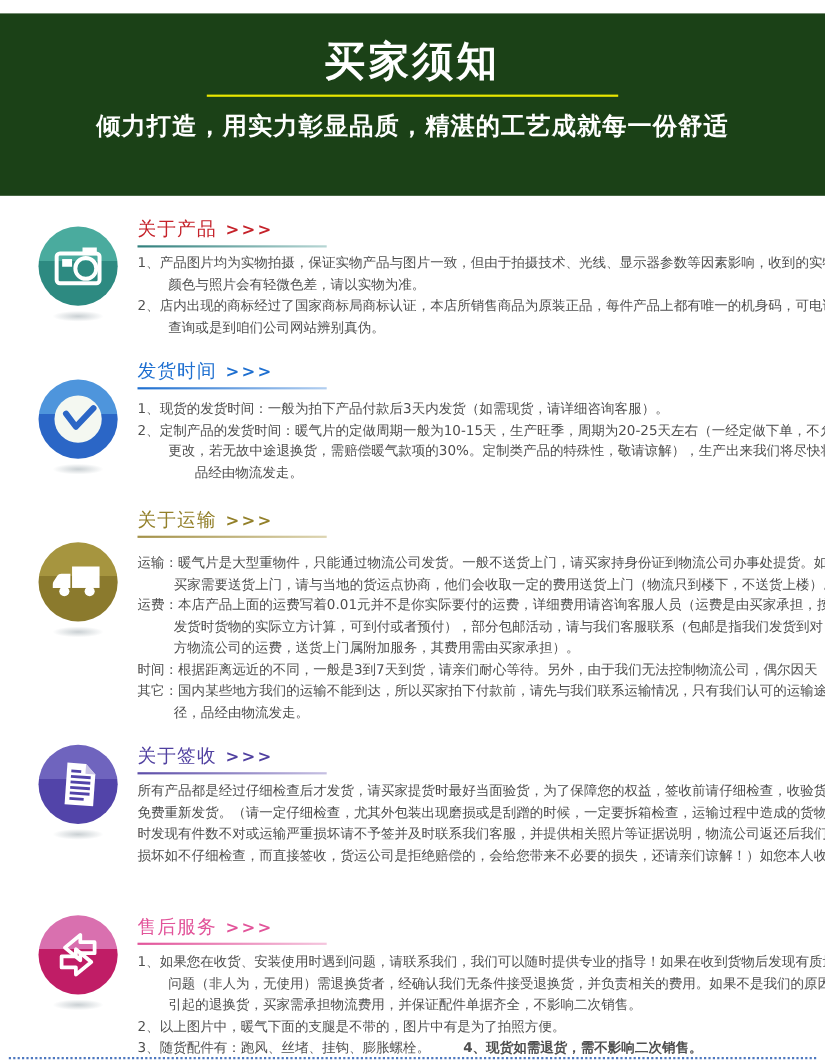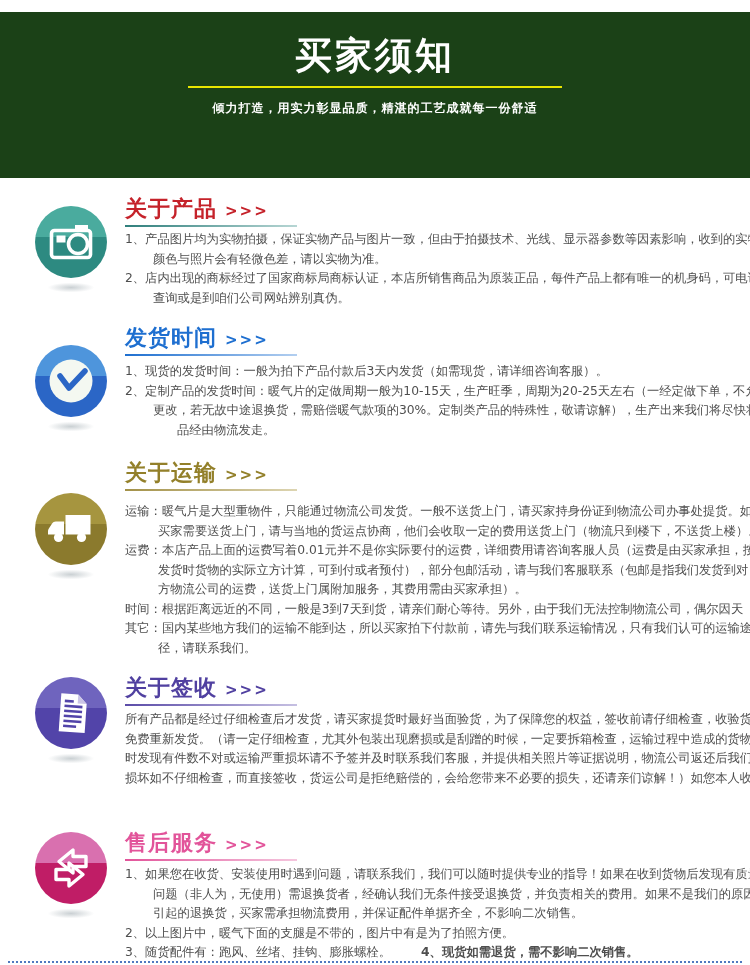--- a/index.html
+++ b/index.html
@@ -3,34 +3,34 @@
 <meta charset="utf-8">
 <style>
   html,body{margin:0;padding:0;}
   body{font-family:"DejaVu Sans","Liberation Sans",sans-serif;background:#fff;}
   #page{position:relative;width:750px;height:965px;background:var(--page-bg,#fff);overflow:hidden;margin:12px auto;}
 
   
   .header{position:absolute;left:0;top:0;width:750px;height:166px;background:var(--hbg,#1b4117);text-align:center;}
   .htitle{padding-top:24px;font-size:37px;font-weight:bold;color:#ffffff;letter-spacing:3px;line-height:40px;}
   .hline{width:374px;height:2px;margin:10px auto 0;background:var(--hline,#e9e600);}
-  .hsub{margin-top:12px;font-size:12px;font-weight:bold;color:#ffffff;letter-spacing:1px;}
+  .hsub{margin-top:12px;font-size:22px;font-weight:bold;color:#ffffff;letter-spacing:1px;}
 
   
   .sec{position:absolute;left:0;width:750px;}
   .s1{top:186px}.s2{top:315px}.s3{top:450px}.s4{top:665px}.s5{top:820px}
   .icon{position:absolute;left:35px;width:72px;height:72px;border-radius:50%;
         background:linear-gradient(to bottom,var(--it) 0%,var(--it) 43%,var(--ib) 43%,var(--ib) 100%);}
   .icon svg{position:absolute;left:0;top:0;}
   .icon::after{content:"";position:absolute;left:5px;right:5px;bottom:-16px;height:13px;
         background:radial-gradient(ellipse closest-side,rgba(80,100,110,.30),rgba(255,255,255,0) 75%);}
   .s1 .icon{top:8px}.s2 .icon{top:18px}.s3 .icon{top:31px}.s4 .icon{top:0}.s5 .icon{top:0}
 
   .shead{position:absolute;left:125px;top:2px;line-height:17px;white-space:nowrap;}
-  .stitle{font-size:22px;font-weight:bold;color:var(--tc);letter-spacing:1px;}
+  .stitle{font-size:17px;font-weight:normal;color:var(--tc);letter-spacing:1px;}
   .sarrows{font-size:15px;font-weight:bold;color:var(--tc);margin-left:8px;letter-spacing:2px;}
   .sline{height:2px;margin-top:5px;width:172px;background:linear-gradient(to right,var(--uf),var(--ut));}
 
   .body{position:absolute;left:125px;width:625px;}
   .s1 .body{top:32px}.s2 .body{top:35px}.s3 .body{top:40px}.s4 .body{top:33px}.s5 .body{top:33px}
   .bline{font-size:12.3px;line-height:19.5px;color:var(--text,#4e4e4e);white-space:nowrap;}
   .ind0{padding-left:0}
   .ind1{padding-left:28px}
   .ind2{padding-left:52px}
   .ind3{padding-left:33px}
@@ -104,21 +104,21 @@
       <div class="sline"></div>
     </div>
     <div class="body">
         <div class="bline ind0"><span>运输：暖气片是大型重物件，只能通过物流公司发货。一般不送货上门，请买家持身份证到物流公司办事处提货。如</span></div>
         <div class="bline ind3"><span>买家需要送货上门，请与当地的货运点协商，他们会收取一定的费用送货上门（物流只到楼下，不送货上楼）。</span></div>
         <div class="bline ind0"><span>运费：本店产品上面的运费写着0.01元并不是你实际要付的运费，详细费用请咨询客服人员（运费是由买家承担，按</span></div>
         <div class="bline ind3"><span>发货时货物的实际立方计算，可到付或者预付），部分包邮活动，请与我们客服联系（包邮是指我们发货到对</span></div>
         <div class="bline ind3"><span>方物流公司的运费，送货上门属附加服务，其费用需由买家承担）。</span></div>
         <div class="bline ind0"><span>时间：根据距离远近的不同，一般是3到7天到货，请亲们耐心等待。另外，由于我们无法控制物流公司，偶尔因天</span></div>
         <div class="bline ind0"><span>其它：国内某些地方我们的运输不能到达，所以买家拍下付款前，请先与我们联系运输情况，只有我们认可的运输途</span></div>
-        <div class="bline ind3"><span>径，请联系我们。</span></div>
+        <div class="bline ind3"><span>径，品经由物流发走。</span></div>
       </div>
   </section>
 
   <section class="sec s4" style="--tc: #5040a0; --uf: #5b4ca8; --ut: #c6c0e2; --it: #6f64be; --ib: #5244a9;">
     <div class="icon">
       <svg viewBox="0 0 72 72" width="72" height="72" aria-hidden="true">
         <g transform="rotate(4 36 36)">
           <path d="M25 17 h17 l9 9 v29 h-26 z" fill="#ffffff"></path>
           <path d="M42 17 l9 9 h-9 z" fill="#cac4e6"></path>
           <g fill="var(--ib)">

